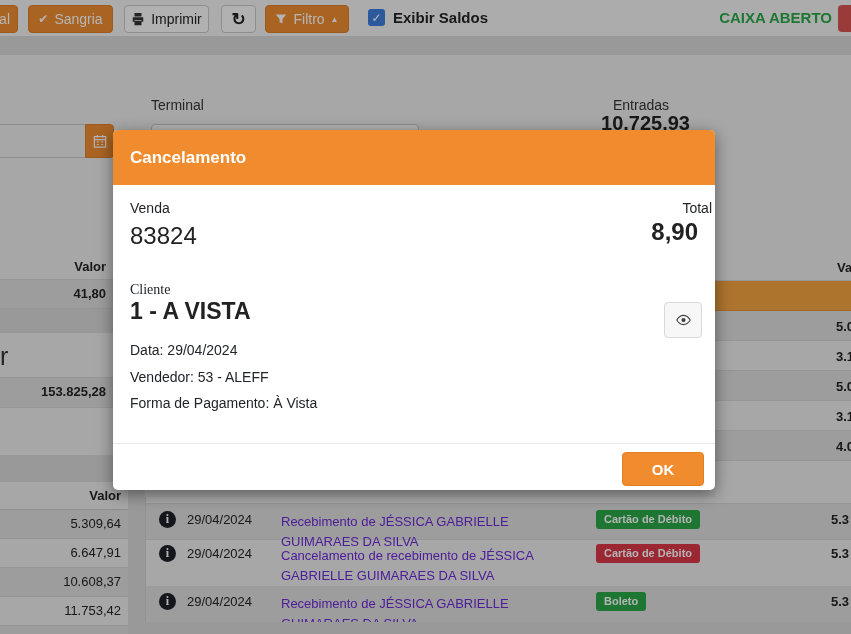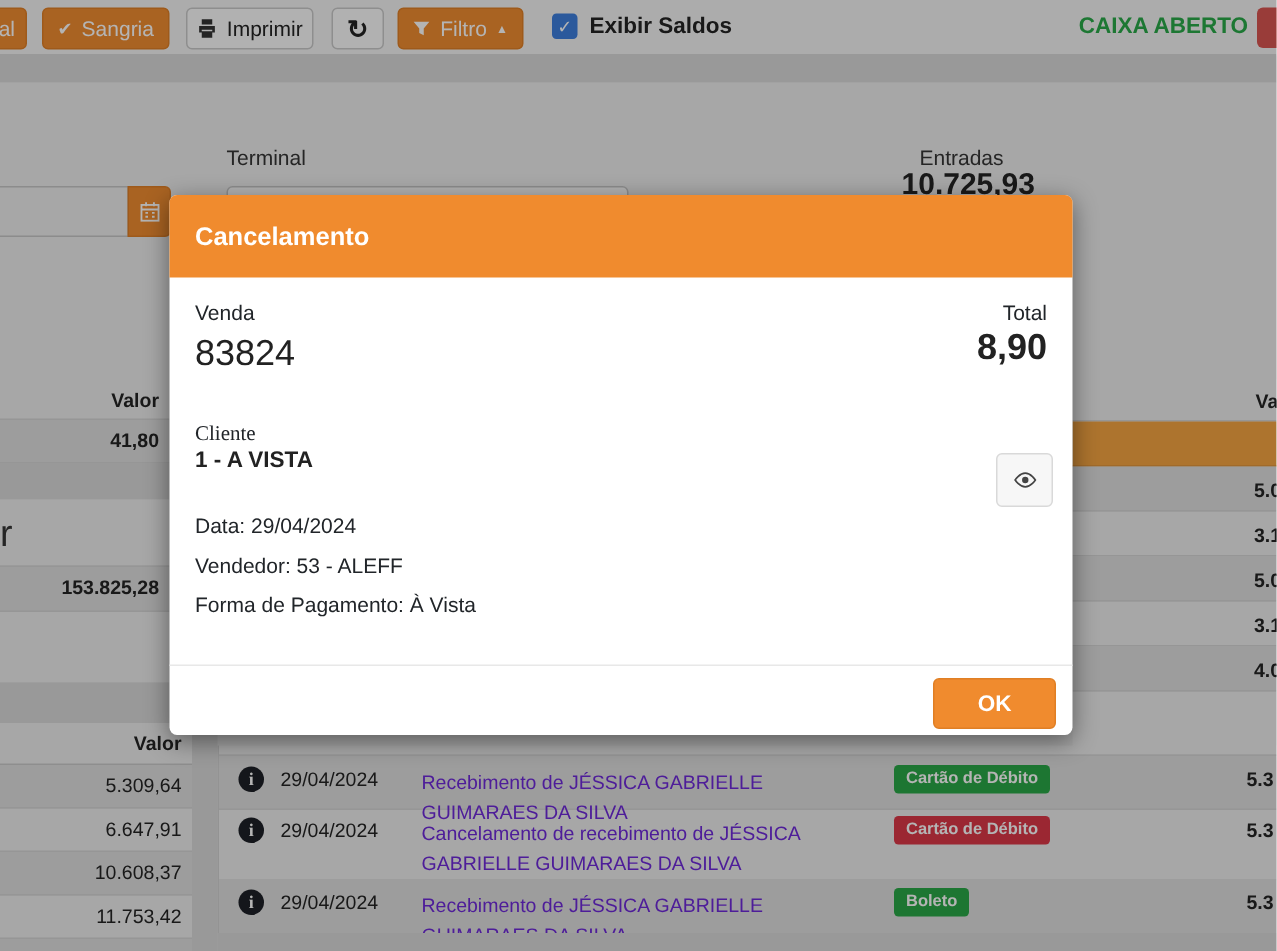--- a/index.html
+++ b/index.html
@@ -198,26 +198,26 @@
   </div>
 
   <div class="overlay"></div>
 
   <div class="modal">
     <div class="m-header">
       <span>Cancelamento</span>
     </div>
 
     <div class="m-label" style="left:17px;top:70px;">Venda</div>
-    <div class="m-label" style="right:17px;top:70px;">Total</div>
+    <div class="m-label" style="right:3px;top:70px;">Total</div>
     <div class="m-big" style="left:17px;top:92px;">83824</div>
     <div class="m-big" style="right:17px;top:88px;font-weight:700;">8,90</div>
 
     <div class="m-label" style="left:17px;top:152px;font-family:Liberation Serif, serif;">Cliente</div>
-    <div class="m-big" style="left:17px;top:168px;font-size:15px;font-weight:800;">1 - A VISTA</div>
+    <div class="m-big" style="left:17px;top:168px;font-size:23px;font-weight:800;">1 - A VISTA</div>
     <div class="eye-btn">
       <span style="display:flex;">
         <svg width="17" height="12" viewBox="0 0 24 16">
           <path d="M12 1.5C6.5 1.5 2.5 8 2.5 8S6.5 14.5 12 14.5 21.5 8 21.5 8 17.5 1.5 12 1.5z" fill="none" stroke="#444" stroke-width="1.6"></path>
           <circle cx="12" cy="8" r="3" fill="#444"></circle>
         </svg>
       </span>
     </div>
 
     <div class="m-line" style="left:17px;top:212px;">Data: 29/04/2024</div>

